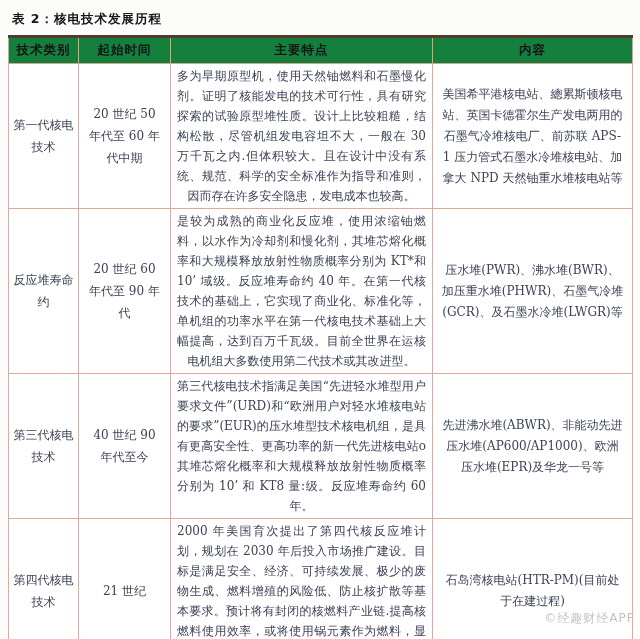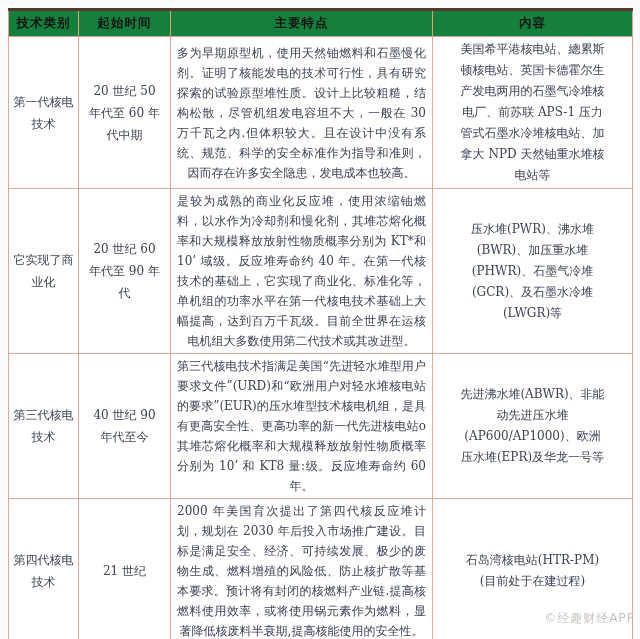--- a/index.html
+++ b/index.html
@@ -59,36 +59,37 @@
     line-height: 20px;
     box-sizing: border-box;
   }
   tbody tr:nth-child(1) { height: 142px; }
   tbody tr:nth-child(2) { height: 148px; }
   tbody tr:nth-child(3) { height: 142px; }
   tbody tr:nth-child(4) { height: 132px; }
   td.cat  { text-align: center; padding: 16px 4px; line-height: 22px; }
   td.time { text-align: center; padding: 0 8px; line-height: 22px; }
   td.feat { text-align: justify; text-align-last: center; padding: 2px 6px; }
-  td.cont { text-align: center; padding: 2px 26px; line-height: 21px; }
+  td.cont { text-align: center; padding: 2px 8px; line-height: 21px; }
   .watermark {
     position: absolute;
     right: 5px;
     bottom: 12px;
     font-size: 12px;
     color: #c7c1bb;
     letter-spacing: 1px;
     pointer-events: none;
     margin-left: 12px;
   }
 </style>
 </head>
 <body>
 
 <div class="page">
+  <div class="title">表 2：核电技术发展历程</div>
 
   <table class="report">
     <colgroup>
       <col class="c1">
         <col class="c2">
         <col class="c3">
         <col class="c4">
     </colgroup>
     <thead>
       <tr>
@@ -99,21 +100,21 @@
       </tr>
     </thead>
     <tbody>
       <tr>
         <td class="cat">第一代核电技术</td>
         <td class="time">20 世纪 50 年代至 60 年代中期</td>
         <td class="feat">多为早期原型机，使用天然铀燃料和石墨慢化剂。证明了核能发电的技术可行性，具有研究探索的试验原型堆性质。设计上比较粗糙，结构松散，尽管机组发电容坦不大，一般在 30 万千瓦之内.但体积较大。且在设计中没有系统、规范、科学的安全标准作为指导和准则，因而存在许多安全隐患，发电成本也较高。</td>
         <td class="cont">美国希平港核电站、總累斯顿核电站、英国卡德霍尔生产发电两用的石墨气冷堆核电厂、前苏联 APS-1 压力管式石墨水冷堆核电站、加拿大 NPD 天然铀重水堆核电站等</td>
       </tr>
       <tr>
-        <td class="cat">它实现了商业化</td>
+        <td class="cat">反应堆寿命约</td>
         <td class="time">20 世纪 60 年代至 90 年代</td>
         <td class="feat">是较为成熟的商业化反应堆，使用浓缩铀燃料，以水作为冷却剂和慢化剂，其堆芯熔化概率和大规模释放放射性物质概率分别为 KT*和 10’ 域级。反应堆寿命约 40 年。在第一代核技术的基础上，它实现了商业化、标准化等，单机组的功率水平在第一代核电技术基础上大幅提高，达到百万千瓦级。目前全世界在运核电机组大多数使用第二代技术或其改进型。</td>
         <td class="cont">压水堆(PWR)、沸水堆(BWR)、加压重水堆(PHWR)、石墨气冷堆(GCR)、及石墨水冷堆(LWGR)等</td>
       </tr>
       <tr>
         <td class="cat">第三代核电技术</td>
         <td class="time">40 世纪 90 年代至今</td>
         <td class="feat">第三代核电技术指满足美国“先进轻水堆型用户要求文件”(URD)和“欧洲用户对轻水堆核电站的要求”(EUR)的压水堆型技术核电机组，是具有更高安全性、更高功率的新一代先进核电站o其堆芯熔化概率和大规模释放放射性物质概率分别为 10’ 和 KT8 量:级。反应堆寿命约 60 年。</td>
         <td class="cont">先进沸水堆(ABWR)、非能动先进压水堆(AP600/AP1000)、欧洲压水堆(EPR)及华龙一号等</td>
       </tr>

